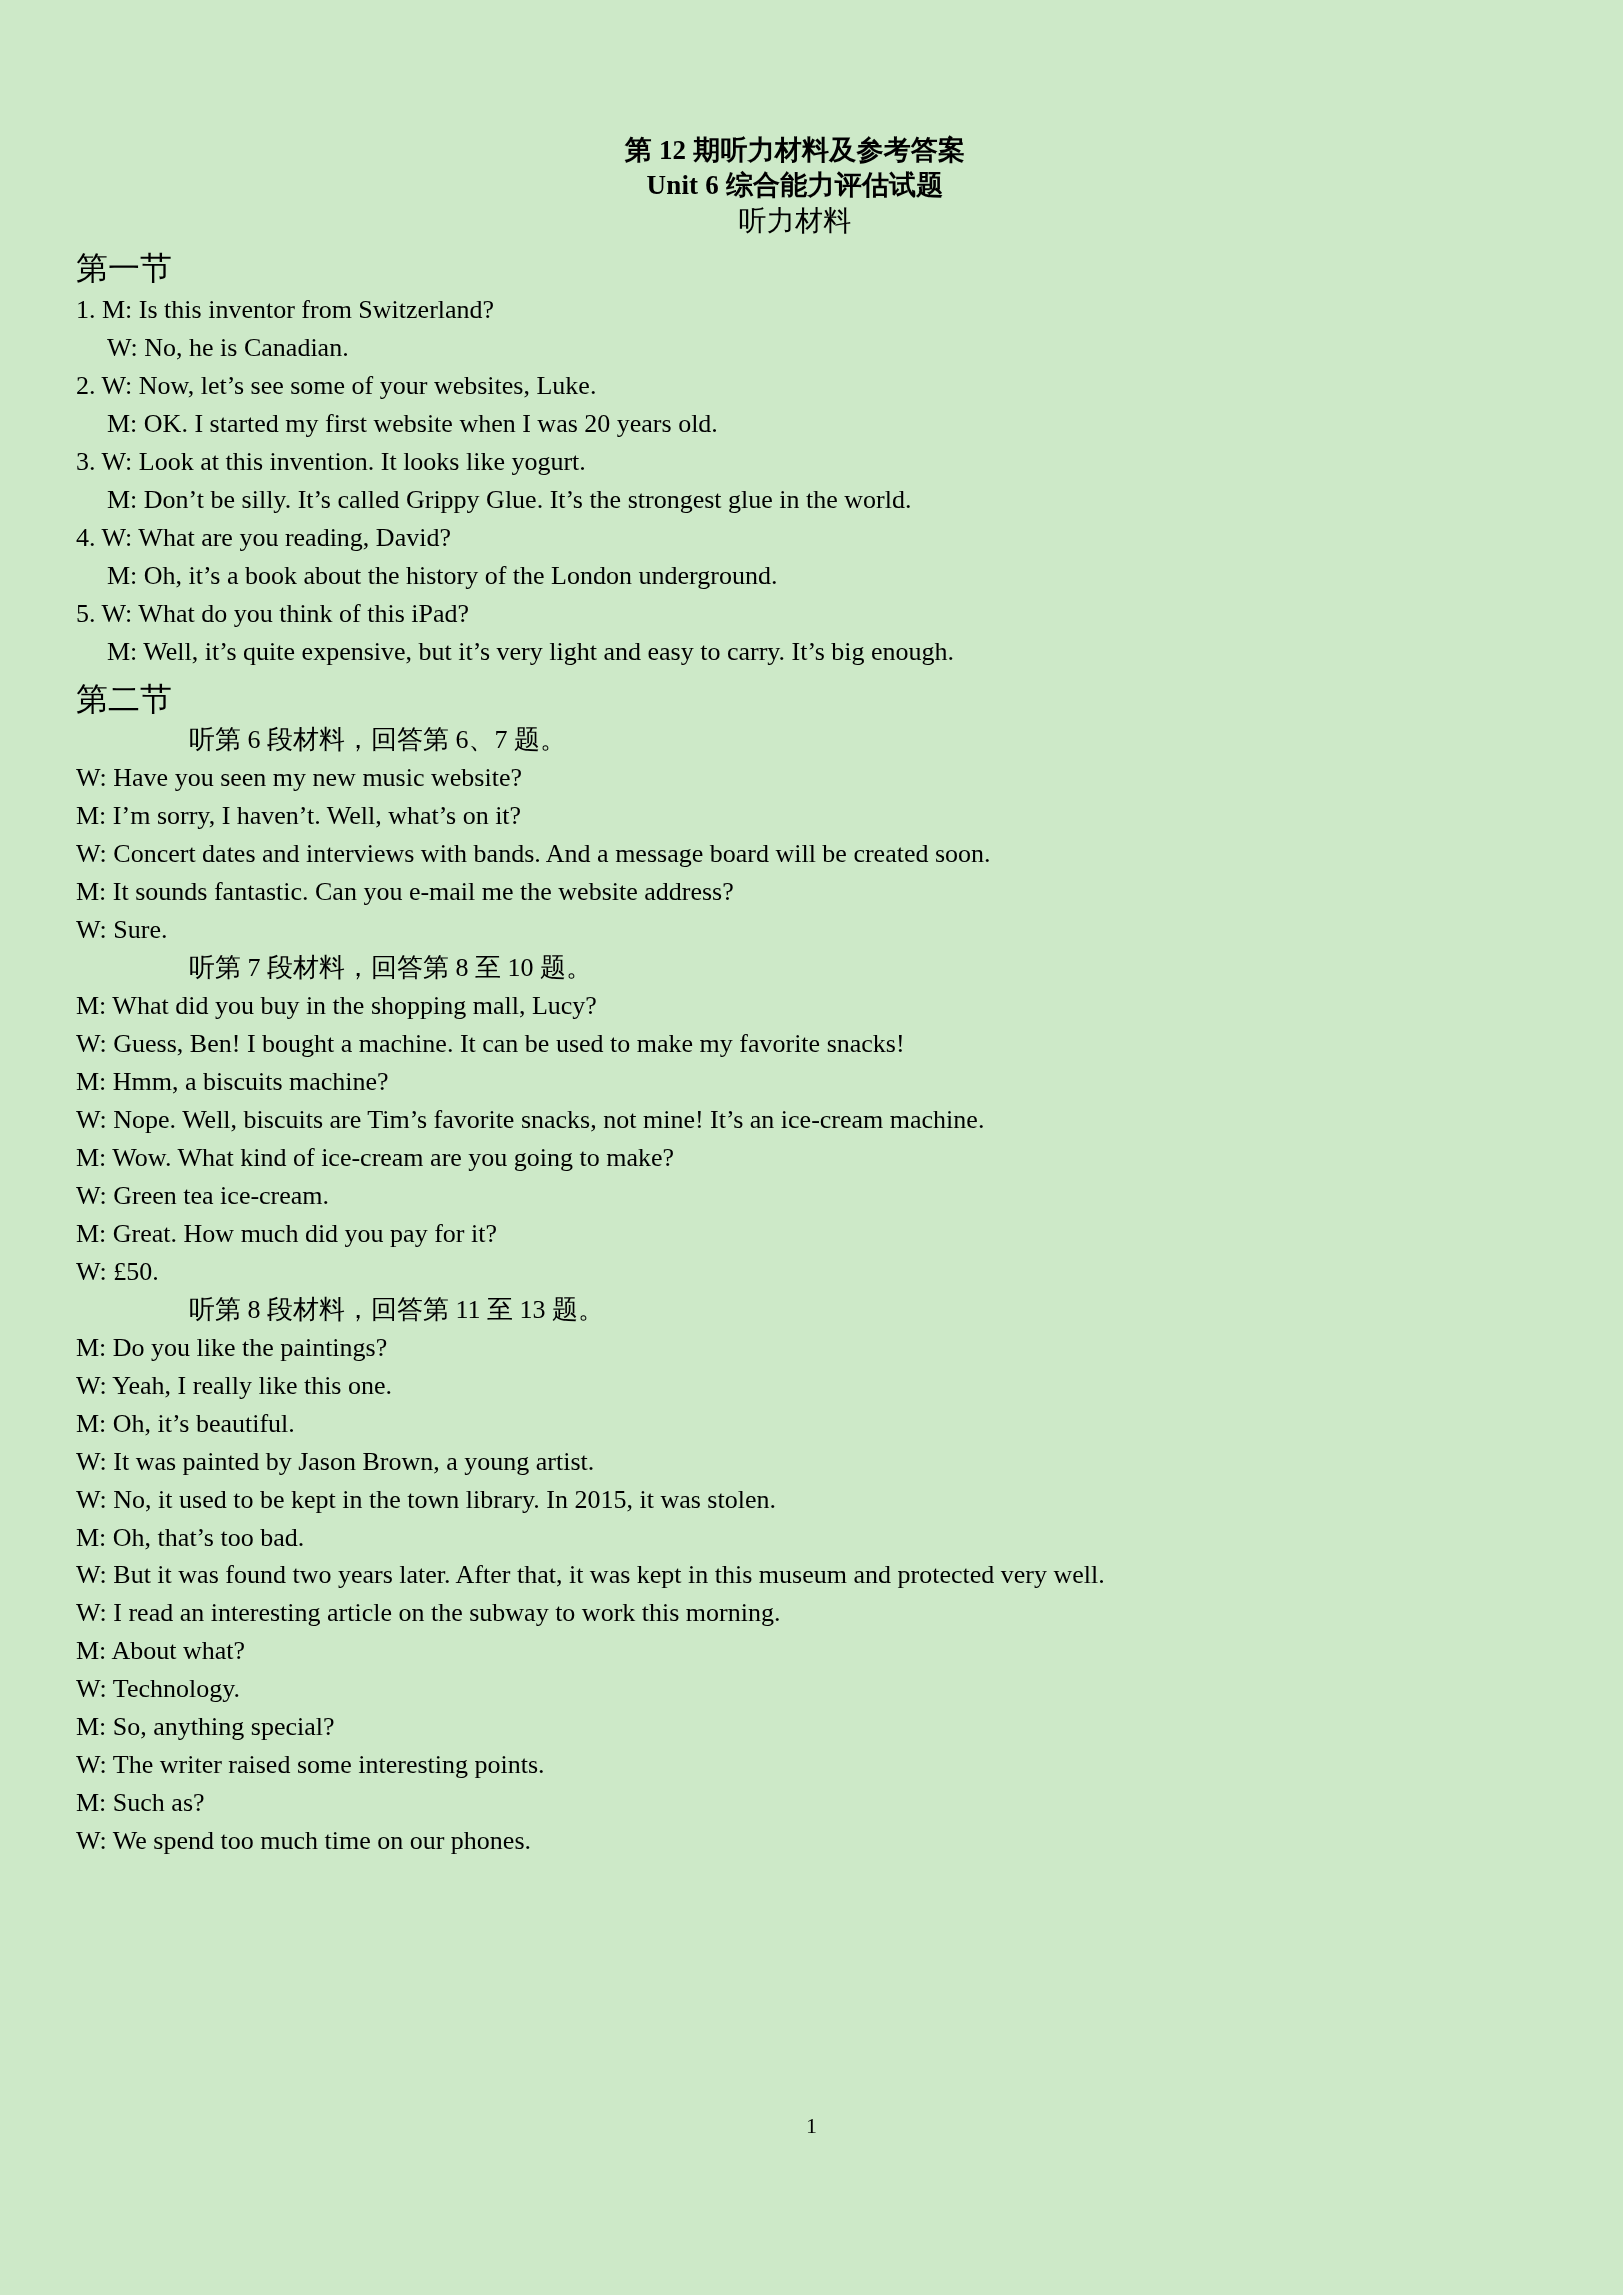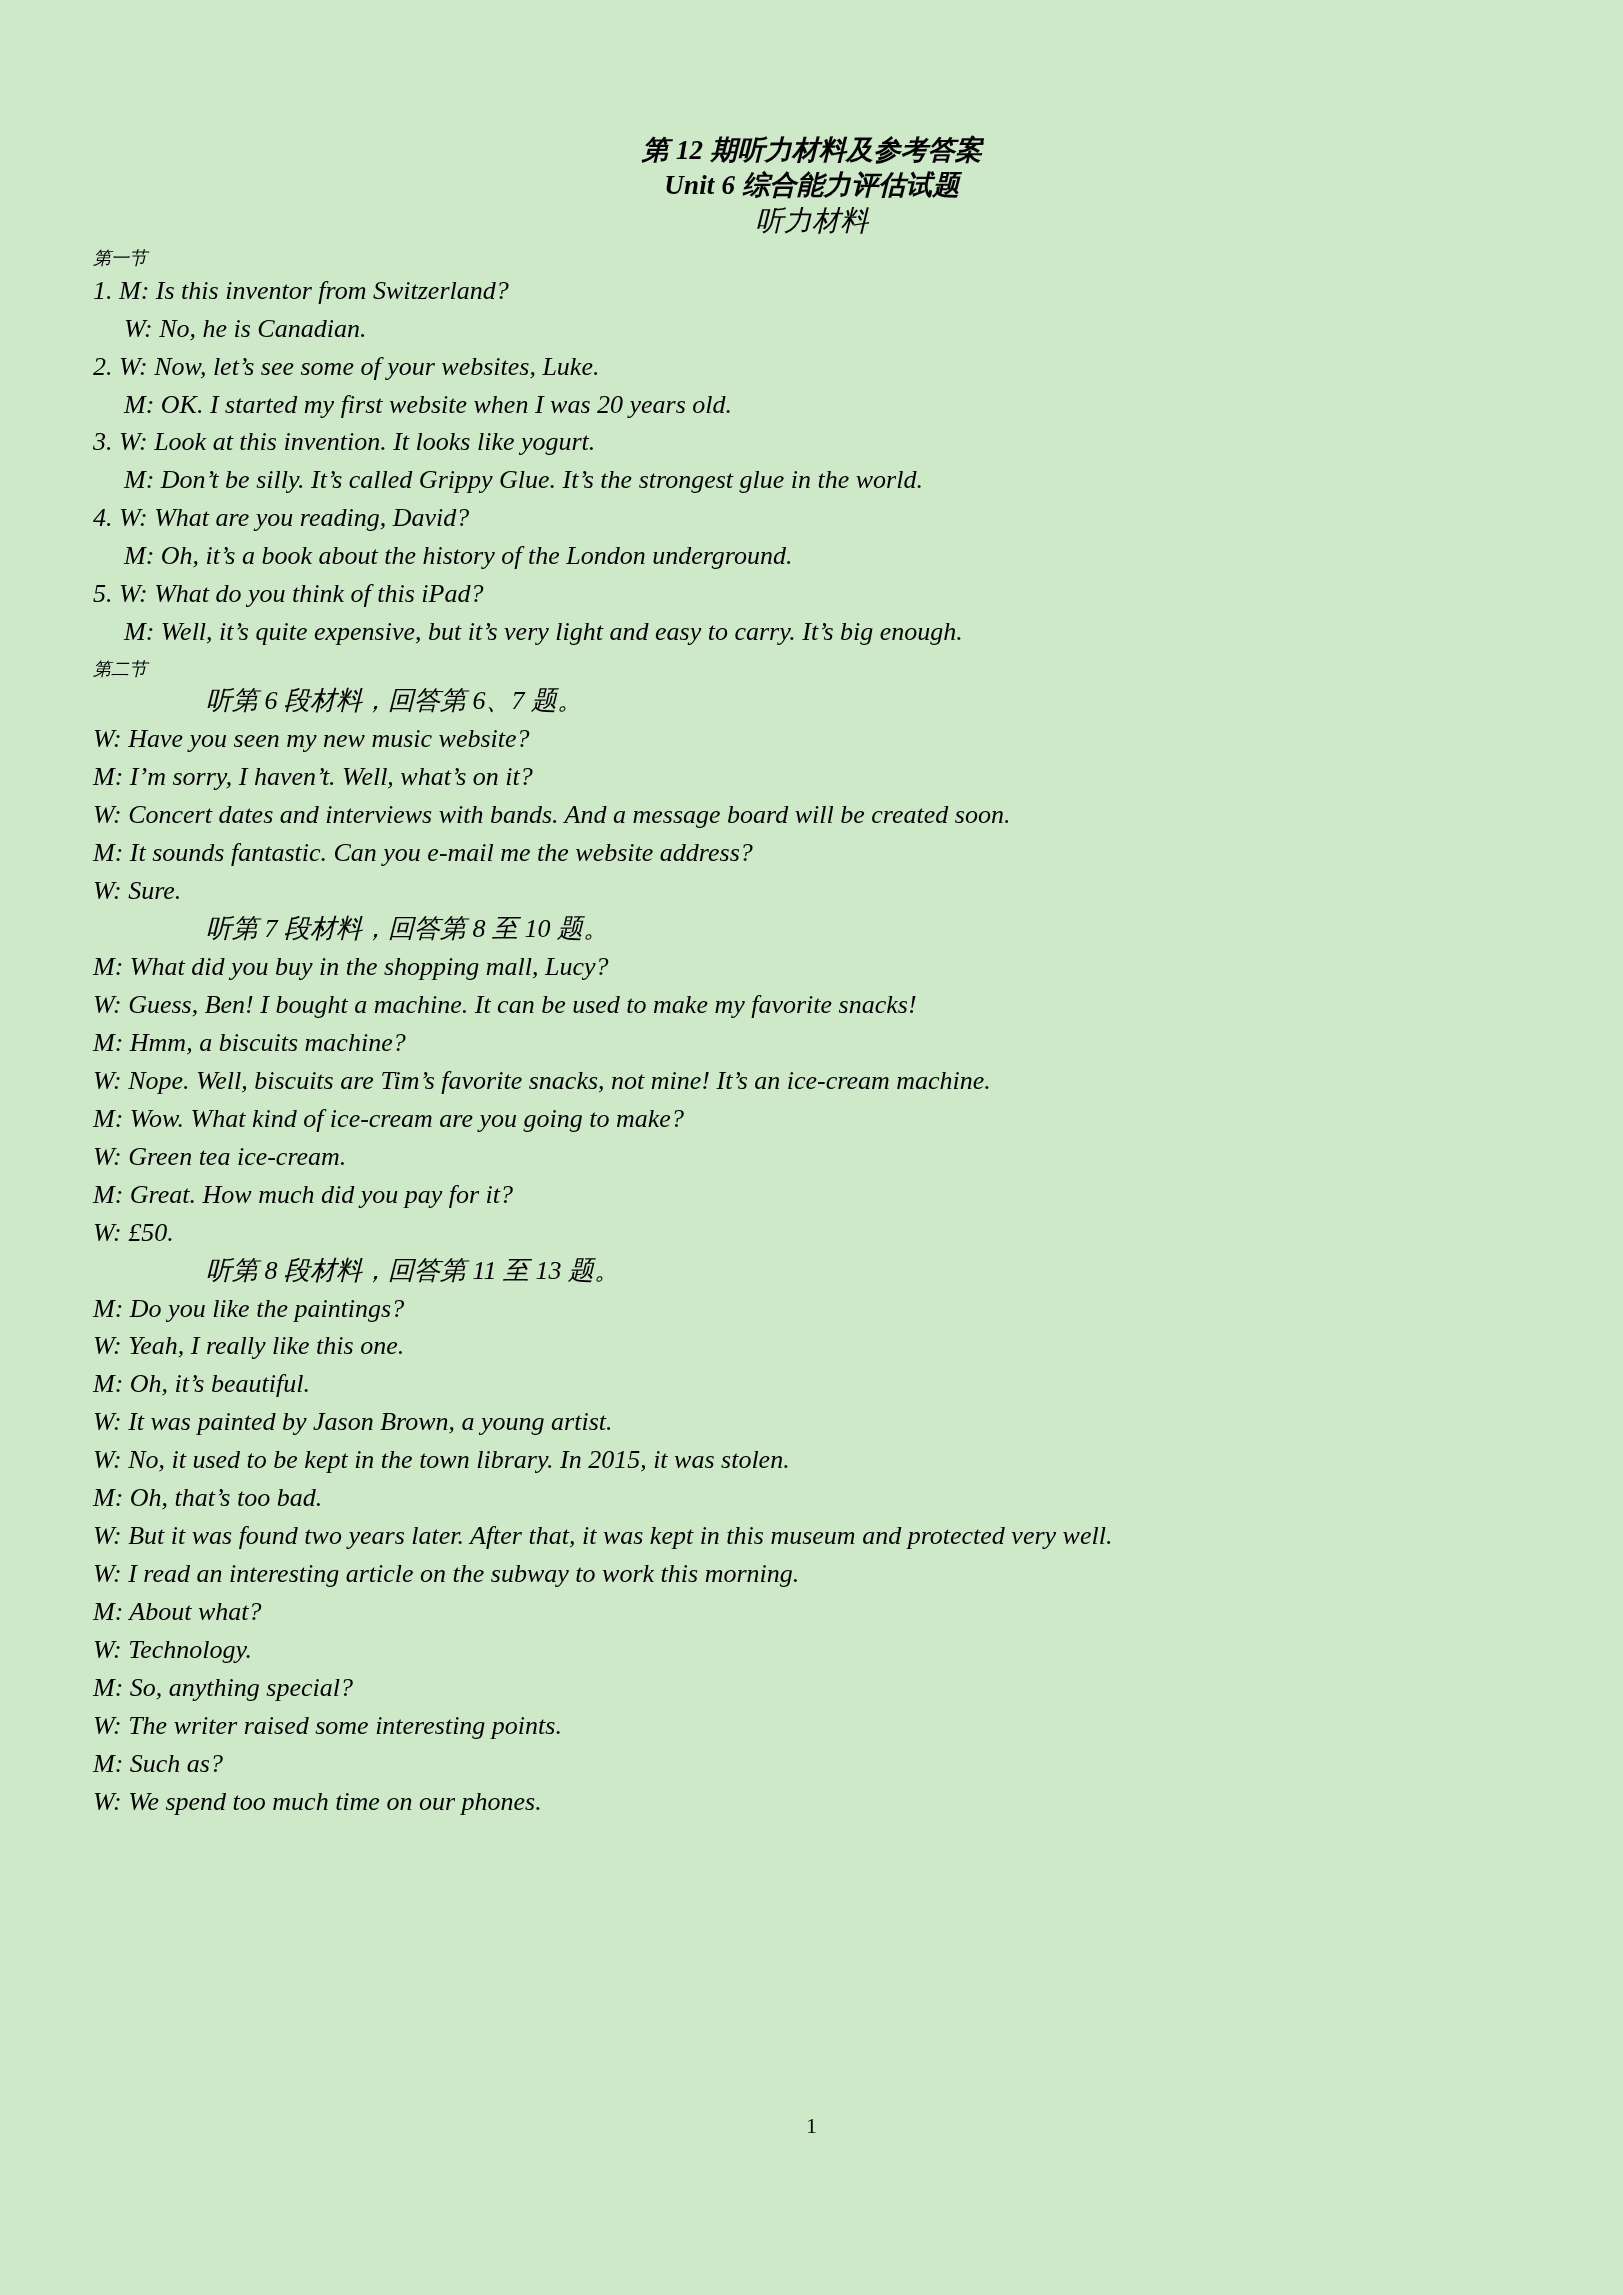--- a/index.html
+++ b/index.html
@@ -16,44 +16,43 @@
   }
   .page {
     position: relative;
     width: 1623px;
     height: 2295px;
     box-sizing: border-box;
     padding: 0;
   }
   .content {
     position: absolute;
-    left: 93px;
+    left: 76px;
     top: 133px;
     width: 1438px;
-    font-style: italic;
   }
   .title-block {
     text-align: center;
     margin-bottom: 6.9px;
   }
   .title-line {
     font-size: 27px;
     line-height: 1.30;
     font-weight: bold;
     letter-spacing: 0.2px;
   }
   .title-line.sub {
     font-weight: bold;
   }
   .title-line.plain {
     font-weight: normal;
     font-size: 28px;
   }
   .section-label {
-    font-size: 18px;
+    font-size: 32px;
     line-height: 1.40;
     margin-top: 5.9px;
   }
   .line {
     font-size: 26px;
     line-height: 1.40;
     white-space: pre-wrap;
   }
   .line.indent1 {
     padding-left: 31px;

